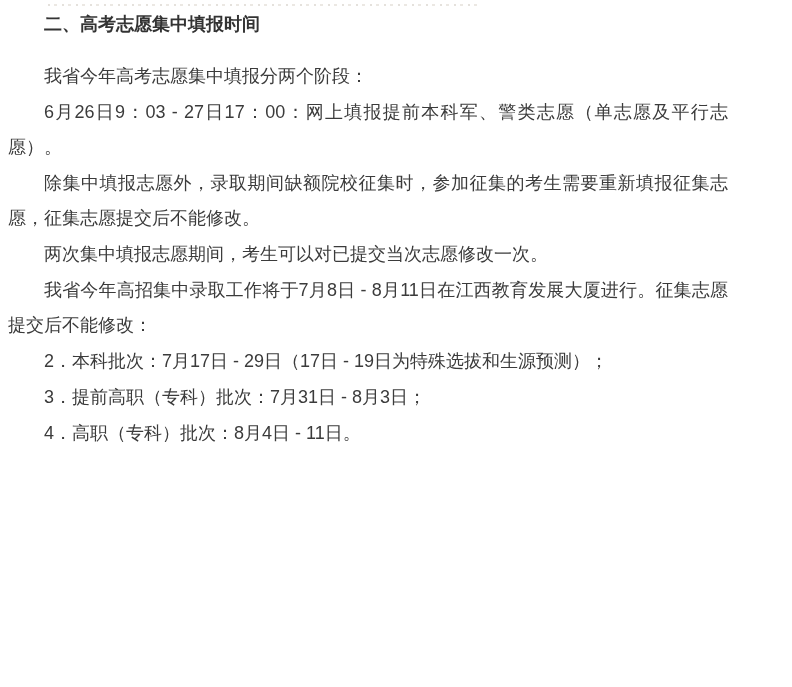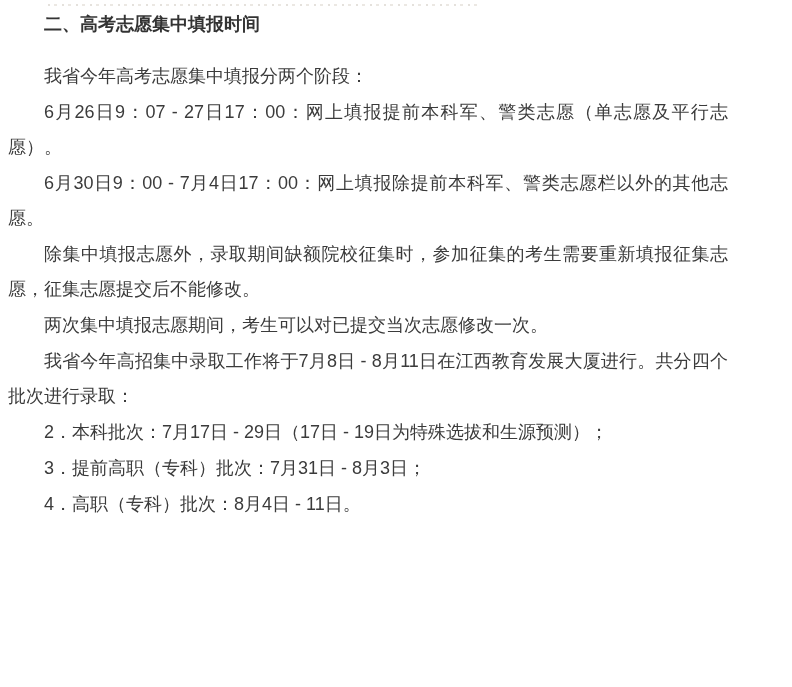--- a/index.html
+++ b/index.html
@@ -62,30 +62,29 @@
 <body>
 
 <div class="doc">
 
   <div class="clipped-remnant"></div>
 
   <h3 class="first">二、高考志愿集中填报时间</h3>
 
   <p>我省今年高考志愿集中填报分两个阶段：</p>
 
-  <p>6月26日9：07 - 27日17：00：网上填报提前本科军、警类志愿（单志愿及平行志愿）。</p>
+  <p>6月26日9：03 - 27日17：00：网上填报提前本科军、警类志愿（单志愿及平行志愿）。</p>
 
-  <p>6月30日9：00 - 7月4日17：00：网上填报除提前本科军、警类志愿栏以外的其他志愿。</p>
 
   <p>除集中填报志愿外，录取期间缺额院校征集时，参加征集的考生需要重新填报征集志愿，征集志愿提交后不能修改。</p>
 
   <p>两次集中填报志愿期间，考生可以对已提交当次志愿修改一次。</p>
 
 
-  <p>我省今年高招集中录取工作将于7月8日 - 8月11日在江西教育发展大厦进行。共分四个批次进行录取：</p>
+  <p>我省今年高招集中录取工作将于7月8日 - 8月11日在江西教育发展大厦进行。征集志愿提交后不能修改：</p>
 
 
   <p>2．本科批次：7月17日 - 29日（17日 - 19日为特殊选拔和生源预测）；</p>
 
   <p>3．提前高职（专科）批次：7月31日 - 8月3日；</p>
 
   <p>4．高职（专科）批次：8月4日 - 11日。</p>
 
 </div>
 

